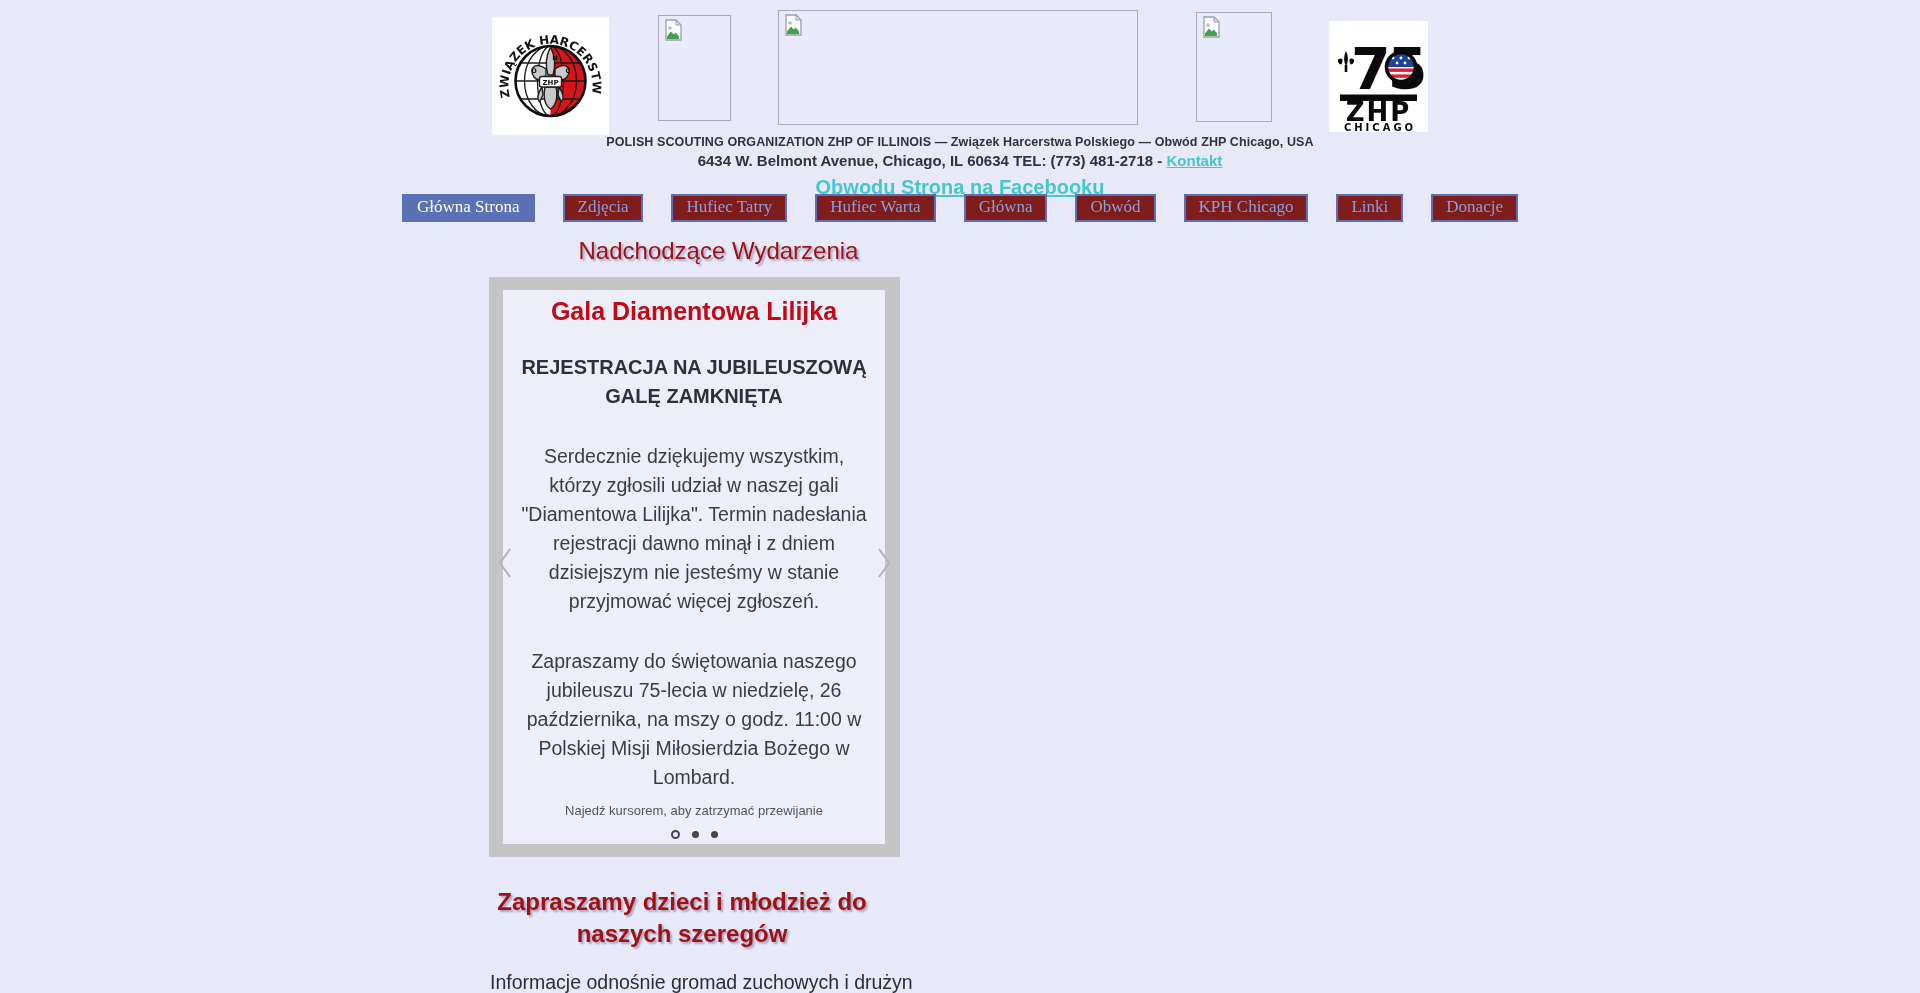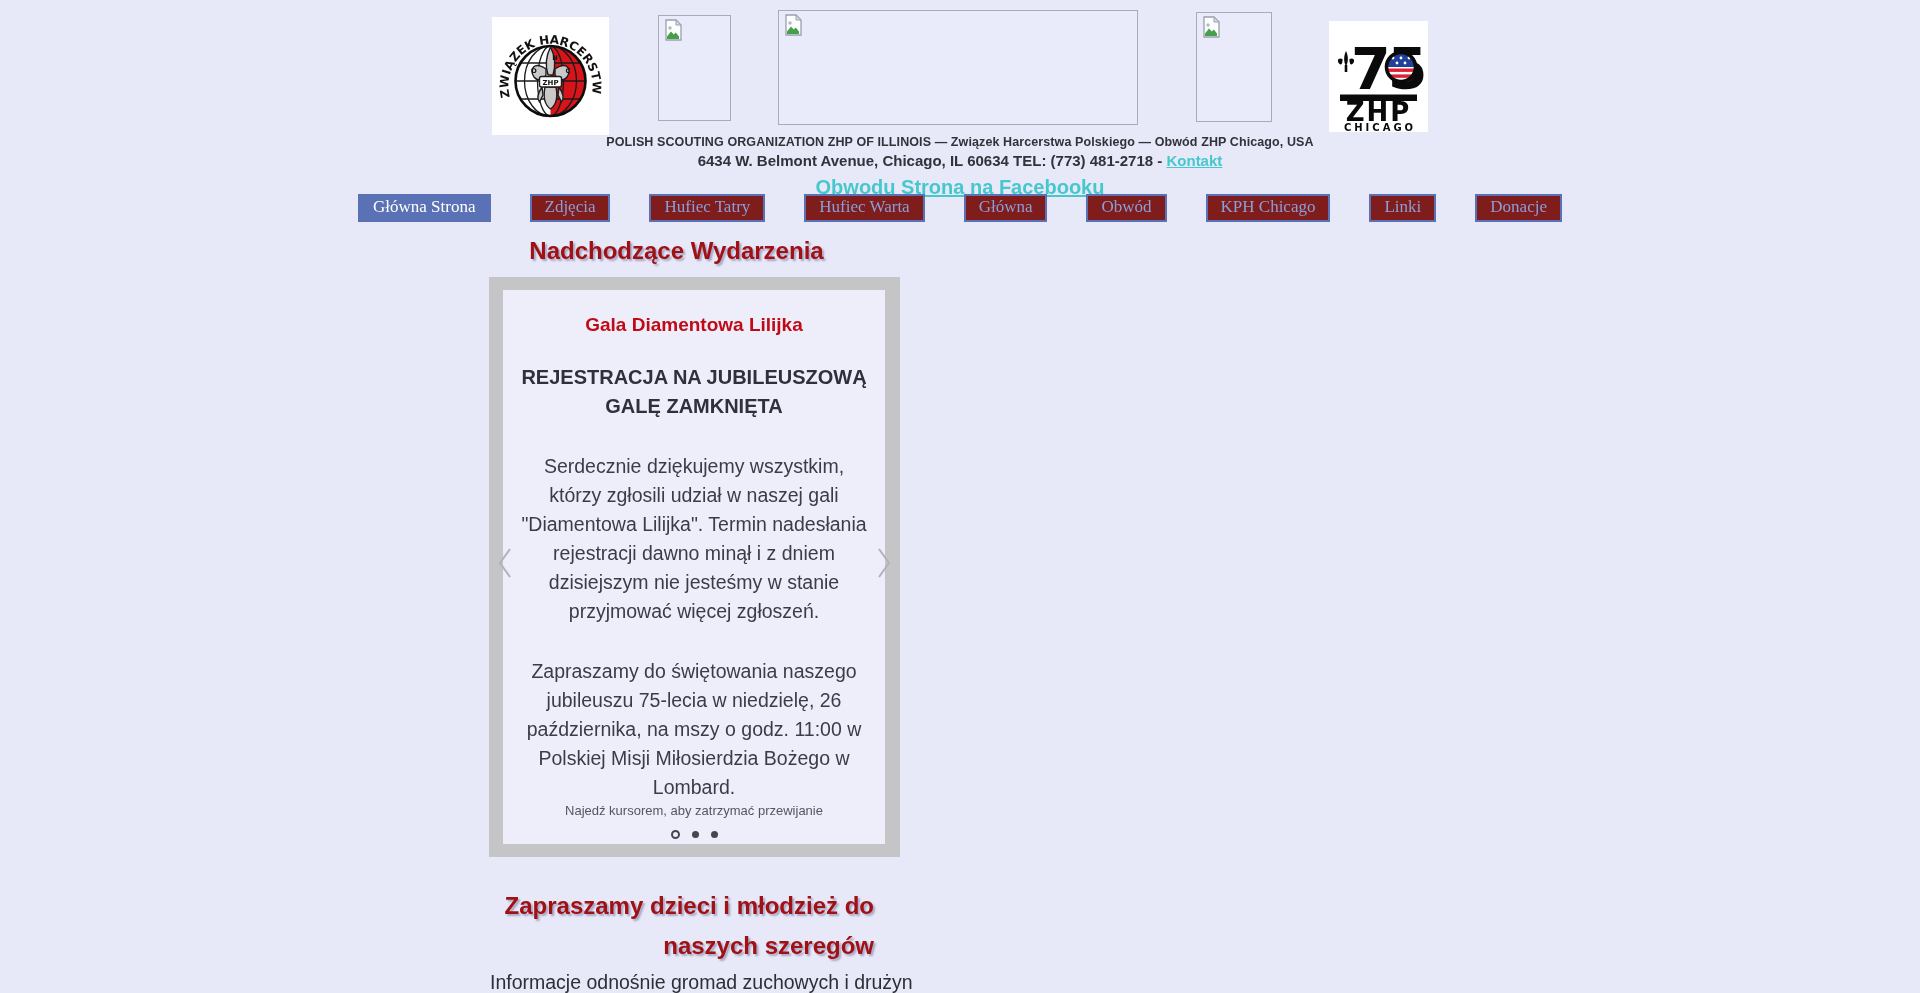--- a/index.html
+++ b/index.html
@@ -22,54 +22,54 @@
   .logo-75 { left:1329px; top:21px; width:99px; height:111px; }
 
   
   .header-text { left:0; top:135px; width:100%; text-align:center; color:#32323b; }
   .header-line1 { font-size:12.5px; font-weight:600; letter-spacing:.1px; }
   .header-line2 { font-size:15px; font-weight:600; margin-top:3px; }
   a.teal { color:#45c8cd; font-weight:bold; text-decoration:underline; cursor:pointer; }
   .fb-link { display:inline-block; margin-top:7px; font-size:20px; }
 
   
-  .nav-row { left:0; top:194px; width:100%; display:flex; justify-content:center; gap:39px; }
+  .nav-row { left:0; top:194px; width:100%; display:flex; justify-content:center; gap:28px; }
   .nav-btn {
     font-family:"Liberation Serif", serif;
     font-size:17px;
     height:28px;
     padding:1px 13px 3px;
     background:#7f1d1d;
     color:#8b9ed8;
     border:2px solid #5a72b5;
     cursor:pointer;
     white-space:nowrap;
   }
   .nav-btn.active { background:#5a72b5; color:#ffffff; }
 
   
   .events-heading {
-    left:471px; top:237px; width:411px; text-align:center;
-    font-size:24px; font-weight:bold; color:#a01114;
+    left:513px; top:237px; width:411px; text-align:center;
+    font-size:24px; font-weight:normal; color:#a01114;
     text-shadow:2px 2px 2px #a6a6c6;
   }
   .invite-heading {
-    left:490px; top:886px; width:384px; text-align:right;
-    font-size:24px; font-weight:bold; color:#a01114; line-height:40px;
+    left:490px; top:886px; width:384px; text-align:center;
+    font-size:24px; font-weight:bold; color:#a01114; line-height:32px;
     text-shadow:2px 2px 2px #a6a6c6;
   }
   .bottom-text { left:490px; top:971px; width:480px; font-size:19.5px; color:#2e2e36; }
 
   
   .carousel { left:489px; top:277px; width:411px; height:580px; background:#c5c5c7; }
   .slide-card {
     position:absolute; left:14px; top:13px; width:382px; height:554px;
     background:#edeefa; text-align:center;
   }
-  .card-title { margin-top:24px; font-size:19px; font-weight:bold; color:#c00b16; }
+  .card-title { margin-top:7px; font-size:25px; font-weight:bold; color:#c00b16; }
   .card-sub { margin-top:27px; padding:0 12px; font-size:20px; font-weight:bold; color:#30303a; line-height:29px; }
   .card-p { margin-top:31px; padding:0 18px; font-size:19.5px; line-height:29px; color:#3c3c46; }
   .hover-hint { position:absolute; left:0; bottom:26px; width:100%; font-size:13px; color:#55555e; }
   .dots { position:absolute; left:0; bottom:5px; width:100%; display:flex; justify-content:center; align-items:center; gap:12px; }
   .dot { width:7px; height:7px; border-radius:50%; background:#46464e; cursor:pointer; }
   .dot.active { width:9px; height:9px; background:#edeefa; border:2px solid #46464e; }
   .arrow { position:absolute; top:268px; width:18px; height:36px; cursor:pointer; }
   .arrow.prev { left:7px; }
   .arrow.next { right:7px; }
 </style>

